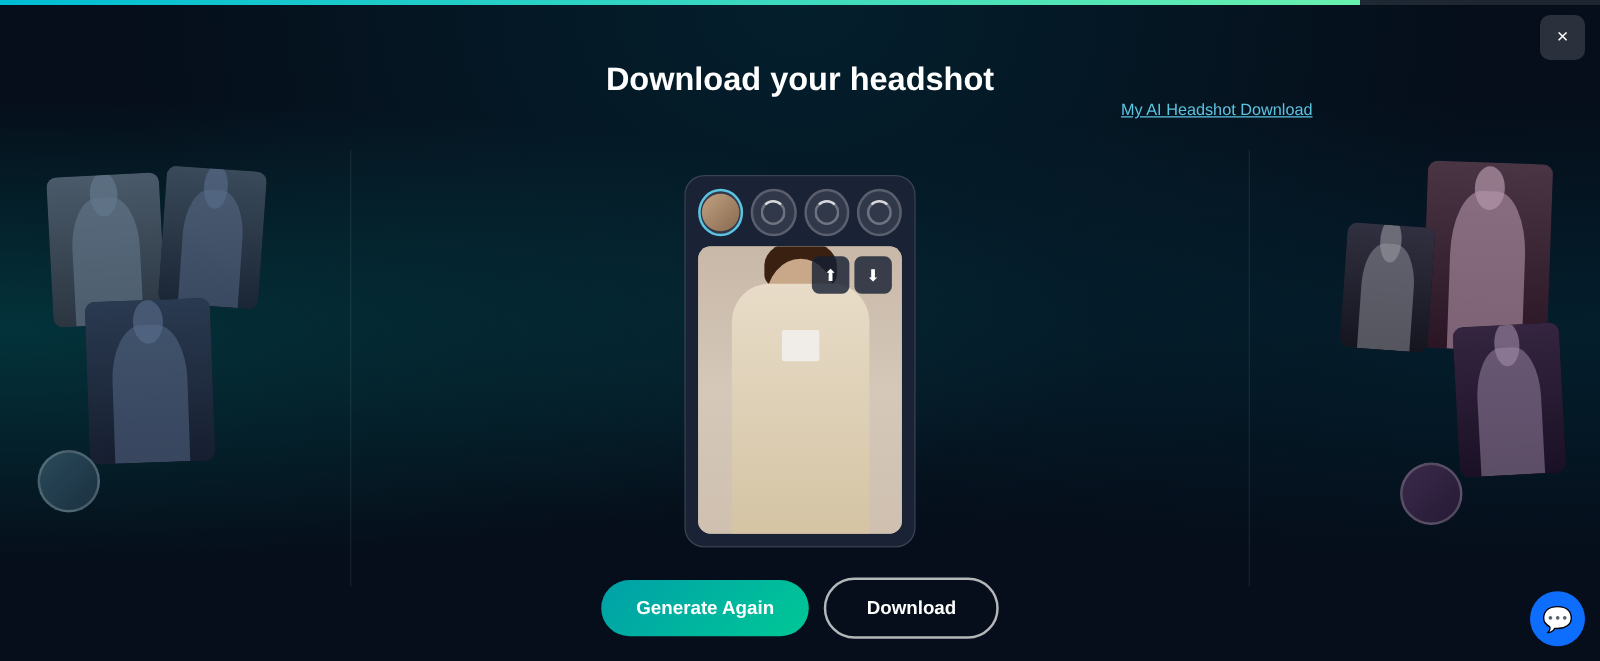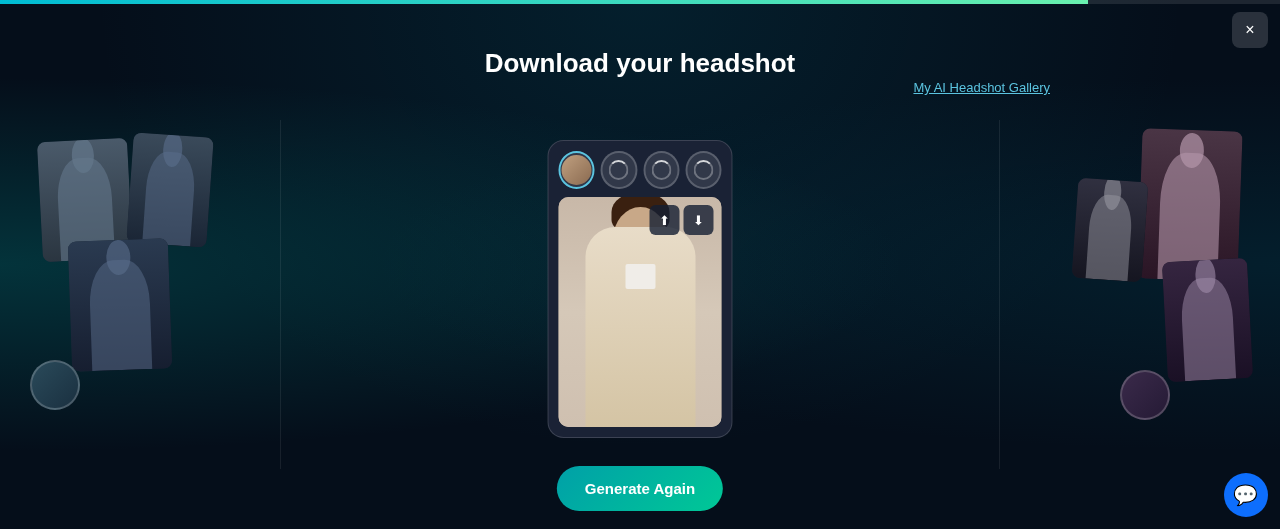--- a/index.html
+++ b/index.html
@@ -492,21 +492,21 @@
 <div class="bg-overlay"></div>
 
 <div class="progress-bar-container">
   <div class="progress-bar-fill"></div>
 </div>
 
 <button class="close-btn">×</button>
 
 <h1 class="page-title">Download your headshot</h1>
 
-<a class="gallery-link">My AI Headshot Gallery</a>
+<a class="gallery-link">My AI Headshot Download</a>
 
 <div class="left-photos">
   <div class="photo-card left-photo-1">
     <div class="photo-person person-l1">
       <div class="sil sil-dark"></div>
     </div>
   </div>
   <div class="photo-card left-photo-2">
     <div class="photo-person person-l2">
       <div class="sil sil-dark2"></div>
@@ -568,17 +568,18 @@
     </div>
     <div class="image-actions">
       <button class="action-btn">⬆</button>
       <button class="action-btn">⬇</button>
     </div>
   </div>
 </div>
 
 <div class="bottom-buttons">
   <button class="btn-generate">Generate Again</button>
+  <button class="btn-download">Download</button>
 </div>
 
 <div class="chat-fab">
   <span>💬</span>
 </div>
 
 </body></html>

